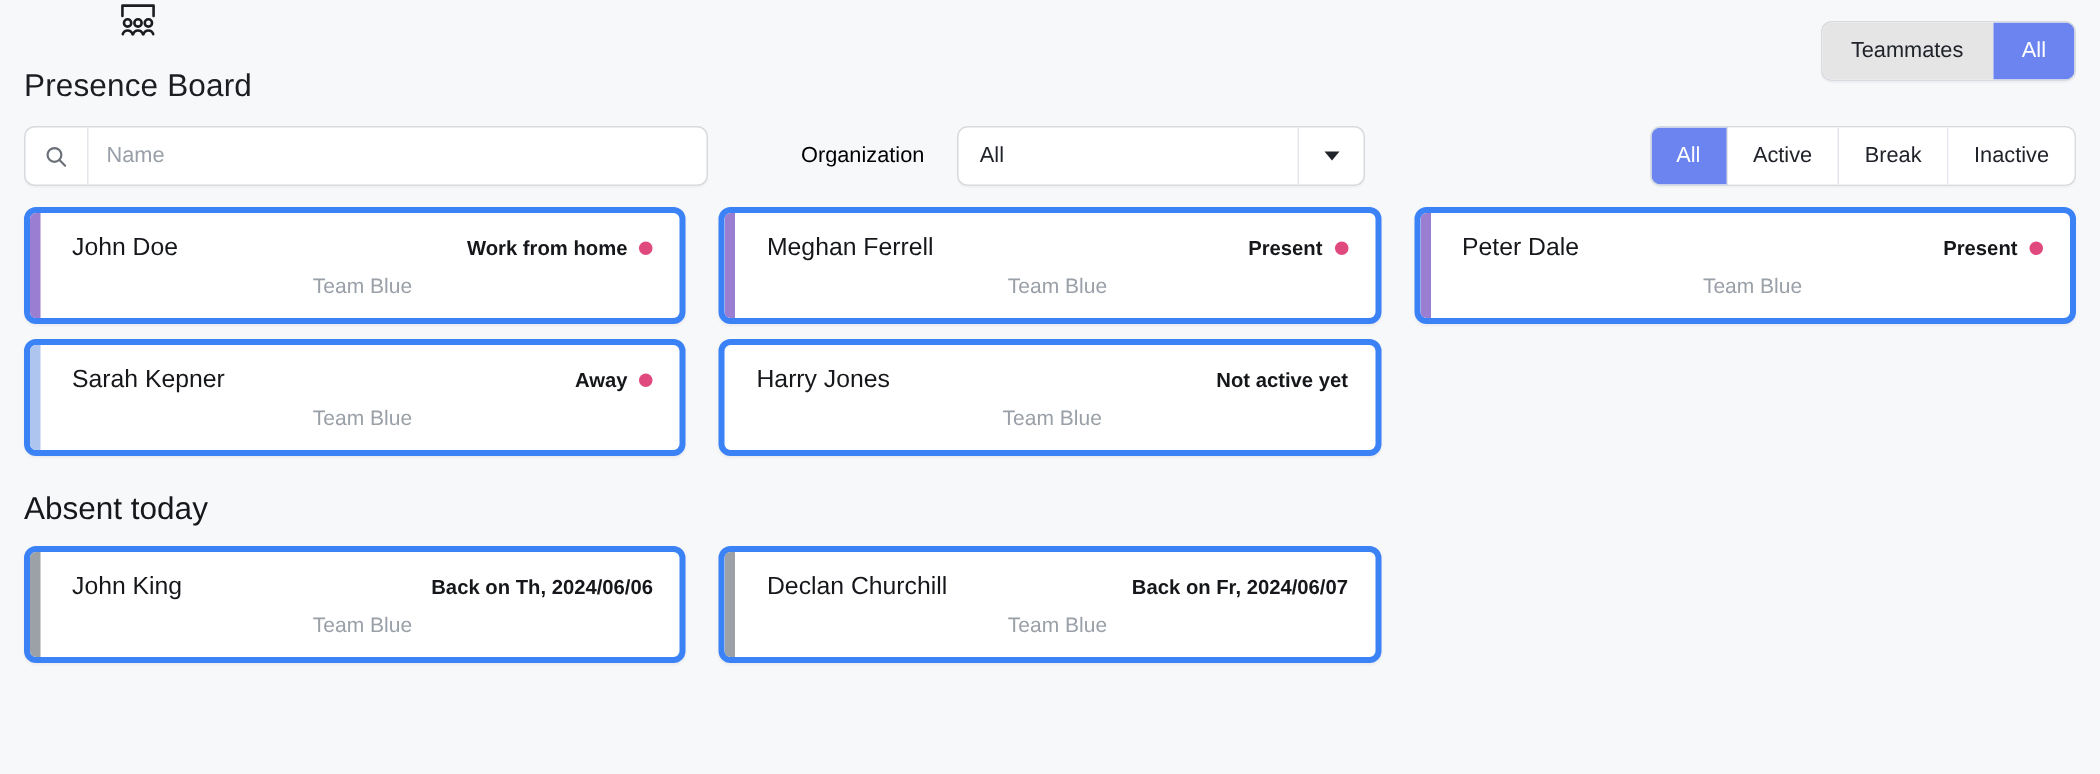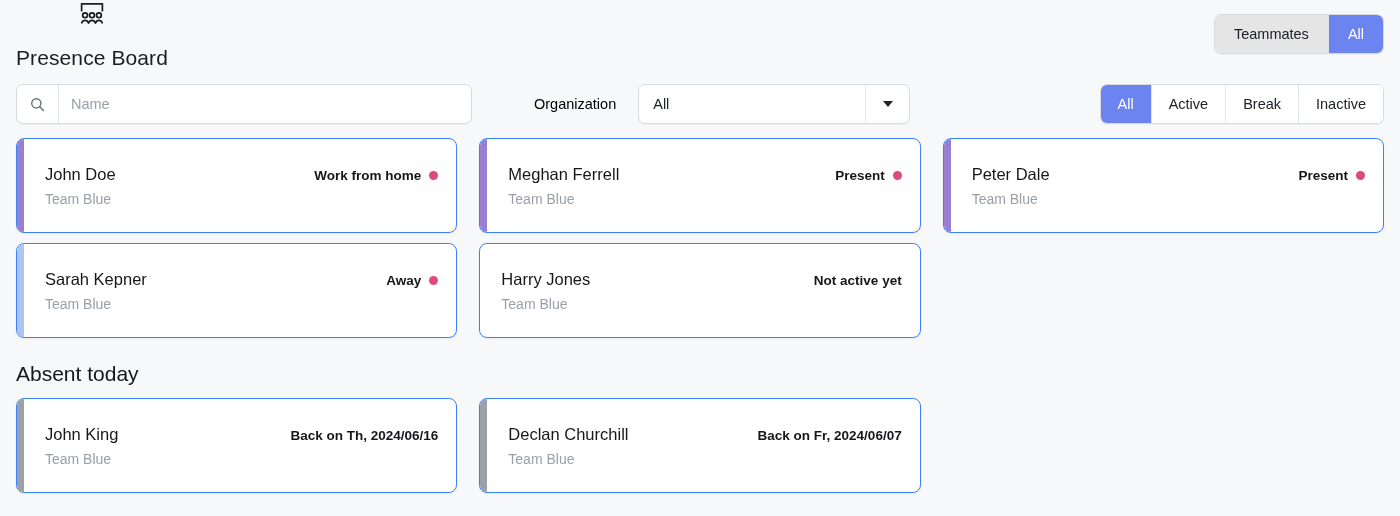--- a/index.html
+++ b/index.html
@@ -164,23 +164,23 @@
 
   
   .grid {
     margin: 10px 16px 0 16px;
     display: grid;
     grid-template-columns: repeat(3, 1fr);
     gap: 10px 22px;
   }
   .person-card {
     background: #ffffff;
-    border: 1px solid #3b82f6;
+    border: 4px solid #3b82f6;
     border-radius: 8px;
-    height: 95px;
+    height: 78px;
     display: flex;
     align-items: stretch;
     box-shadow: 0 1px 2px rgba(16,24,40,.05);
     overflow: hidden;
     cursor: pointer;
   }
   .accent { width: 7px; flex: 0 0 7px; }
   .accent.purple { background: #9a7ed2; }
   .accent.lightblue { background: #aec5f0; }
   .accent.gray { background: #9ca1a7; }
@@ -220,20 +220,21 @@
     width: 9px; height: 9px;
     border-radius: 50%;
     background: #e0497e;
     display: inline-block;
     flex: 0 0 9px;
   }
   .team-name {
     font-size: 14px;
     color: #9aa0a8;
     margin-top: 7px;
+    text-align: center;
   }
 
   .section-title {
     margin: 24px 16px 0 16px;
     font-size: 21px;
     color: #15171a;
   }
   .grid.absent { margin-top: 12px; }
 </style>
 </head>
@@ -359,21 +360,21 @@
   </div>
 
 <div class="section-title">Absent today</div>
 <div class="grid absent" id="absent-grid">
     <div class="person-card">
       <div class="accent gray"></div>
       <div class="card-body">
         <div class="card-top-row">
           <div class="person-name">John King</div>
           <div class="status-wrap">
-            <span class="status-text">Back on Th, 2024/06/16</span>
+            <span class="status-text">Back on Th, 2024/06/06</span>
           </div>
         </div>
         <div class="team-name">Team Blue</div>
       </div>
     </div>
     <div class="person-card">
       <div class="accent gray"></div>
       <div class="card-body">
         <div class="card-top-row">
           <div class="person-name">Declan Churchill</div>

